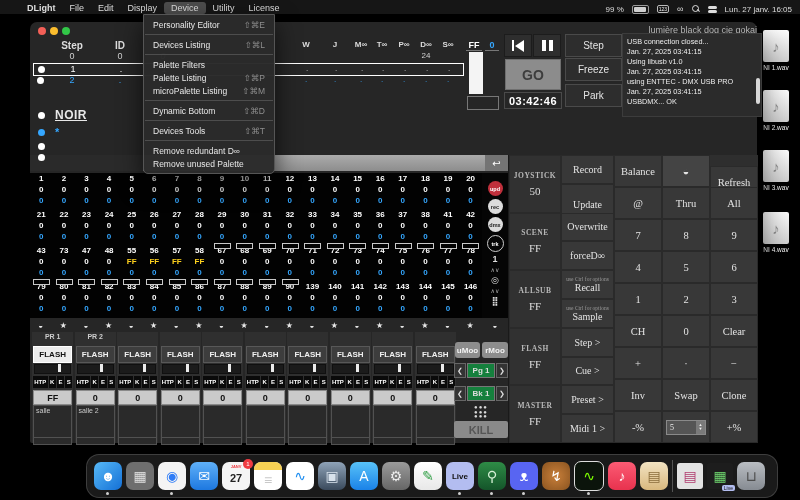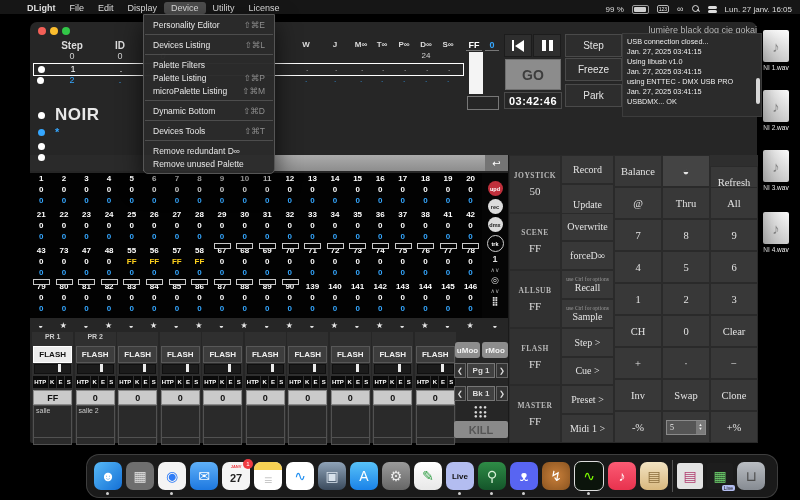--- a/index.html
+++ b/index.html
@@ -45,21 +45,21 @@
   
   .tbtn{background:#2e2e2e;border:1px solid #1c1c1c;display:flex;align-items:center;justify-content:center;}
   .pbar{width:4px;height:11px;background:#fff;margin:0 1.5px;}
   .tri{width:0;height:0;border-top:6px solid transparent;border-bottom:6px solid transparent;border-right:9px solid #fff;}
   #go{background:#8c8c8c;color:#3d3d3d;font-weight:bold;font-size:14px;display:flex;align-items:center;justify-content:center;border:1px solid #6f6f6f;}
   #timer{color:#fff;font-weight:bold;font-size:11px;border:1px solid #4a4a4a;display:flex;align-items:center;justify-content:center;letter-spacing:.5px;}
   .bfp{background:#2d2d2d;border:1px solid #4a4a4a;color:#e4e4e4;font-size:10px;display:flex;align-items:center;justify-content:center;}
   #log{background:#2b2b2b;border:1px solid #3c3c3c;color:#ececec;font-size:7.3px;line-height:10px;padding:3px 4px;overflow:hidden;}
   #logthumb{right:1px;top:44px;width:4px;height:26px;background:#d8d8d8;border-radius:2px;}
   
-  .noir-t{color:#e8e8e8;font-size:17px;font-weight:bold;letter-spacing:.5px;}
+  .noir-t{color:#e8e8e8;font-size:12px;font-weight:bold;letter-spacing:.5px;text-decoration:underline;}
   
   #tb-grey{background:linear-gradient(#ababab,#8d8d8d);}
   #tb-ret{background:#747474;color:#fff;font-size:10px;display:flex;align-items:center;justify-content:center;}
   
   #grid{background:#020202;display:flex;flex-direction:column;}
   .g-row{display:flex;height:36px;}
   .g-cell{width:22.6px;text-align:center;font-size:8px;font-weight:bold;line-height:11px;position:relative;color:#fff;}
   .g-cell .b{color:#35a7ff;}
   .g-cell .hot{color:#ffd21e;}
   .g-mark{position:absolute;left:3px;top:-2px;width:15px;height:4px;border:1px solid #c8c8c8;}
@@ -86,21 +86,21 @@
   .f-htp span:first-child{flex:2;}
   .f-val{position:absolute;top:58px;left:1px;right:1px;height:13px;background:#cacaca;border:1px solid #8a8a8a;
     color:#111;font-size:9px;font-weight:bold;display:flex;align-items:center;justify-content:center;}
   .f-name{position:absolute;top:73px;left:1px;right:1px;height:29px;background:#2a2a2a;border:1px solid #515151;
     color:#c9c9c9;font-size:7px;padding:1px 2px;}
   .f-mini{position:absolute;top:105px;left:1px;right:1px;height:6px;background:#2a2a2a;border:1px solid #515151;}
   
   .moo{background:#8d8d8d;border-radius:3px;color:#f2f2f2;font-size:8px;font-weight:bold;display:flex;align-items:center;justify-content:center;}
   .pgbk{display:flex;align-items:center;gap:1px;color:#ddd;font-size:8px;}
   .pgbk .arr{width:10px;height:13px;border:1px solid #666;display:flex;align-items:center;justify-content:center;font-size:7px;background:#333;}
-  .pgbk .lbl{flex:1;height:13px;border:1px solid #777;background:#404040;display:flex;align-items:center;justify-content:center;font-weight:bold;}
+  .pgbk .lbl{flex:1;height:13px;border:1px solid #777;background:#15803d;display:flex;align-items:center;justify-content:center;font-weight:bold;}
   #dots9{color:#d8d8d8;font-size:6px;line-height:4.5px;text-align:center;letter-spacing:1px;}
   #kill{background:#8a8a8a;color:#565656;font-size:11px;font-weight:bold;display:flex;align-items:center;justify-content:center;border-radius:2px;}
   
   #panel{background:#2e2e2e;border-left:1px solid #1a1a1a;font-family:Liberation Serif, serif;}
   .p-cell{position:absolute;background:#383838;border:1px solid #2a2a2a;box-sizing:border-box;
     display:flex;align-items:center;justify-content:center;color:#e4e4e4;}
   .p-side{flex-direction:column;gap:5px;}
   .p-side .t{font-size:7.5px;font-weight:bold;color:#b9b9b9;letter-spacing:.5px;}
   .p-side .v{font-size:11px;color:#dedede;}
   .p-act{font-size:10px;flex-direction:column;}

